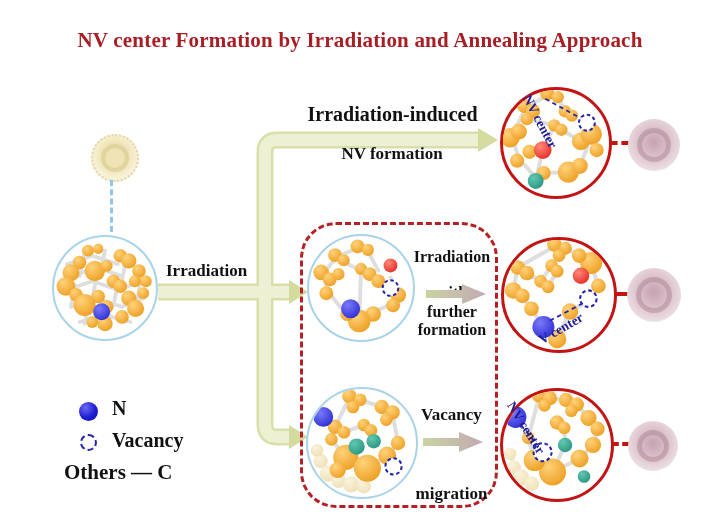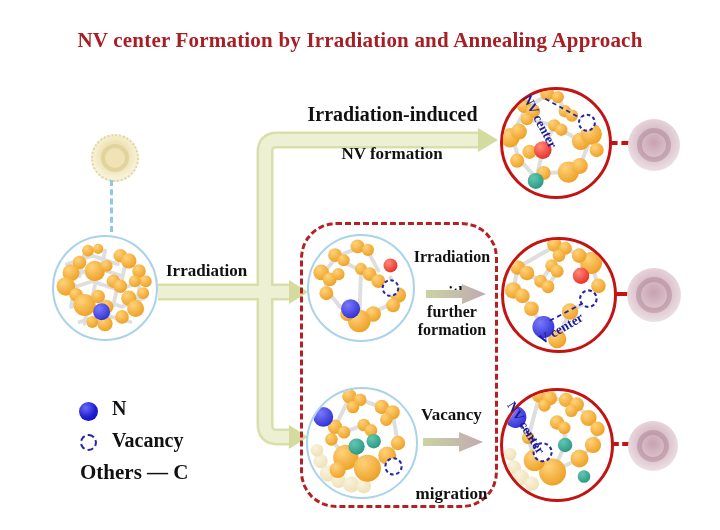--- a/index.html
+++ b/index.html
@@ -505,15 +505,15 @@
   <div class="abs red-connector" style="left:612px;top:442px;width:17px;"></div>
 
   <div class="abs gem gem-pink" style="left:628px;top:119px;width:52px;height:52px;"></div>
   <div class="abs gem gem-pink" style="left:627px;top:268px;width:54px;height:54px;"></div>
   <div class="abs gem gem-pink" style="left:628px;top:421px;width:50px;height:50px;"></div>
 
   <div class="abs legend-dot" style="left:79px;top:402px;width:19px;height:19px;"></div>
   <div class="abs legend-text" style="left:112px;top:397px;">N</div>
   <div class="abs legend-vac" style="left:80px;top:434px;width:17px;height:17px;"></div>
   <div class="abs legend-text" style="left:112px;top:429px;">Vacancy</div>
-  <div class="abs others-text" style="left:80px;top:460px;">Others — C</div>
+  <div class="abs others-text" style="left:64px;top:460px;">Others — C</div>
 
 </div>
 
 </body></html>

